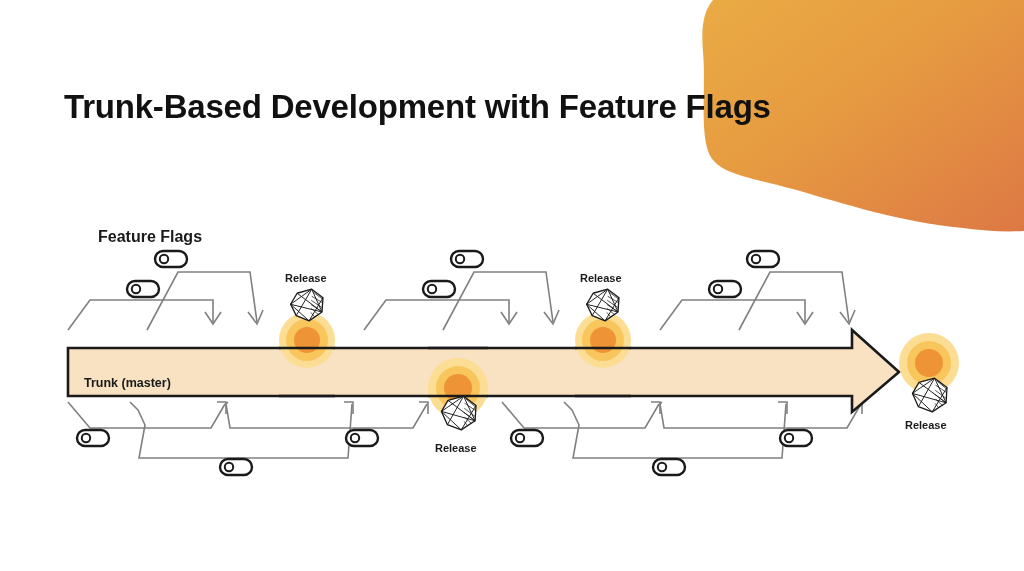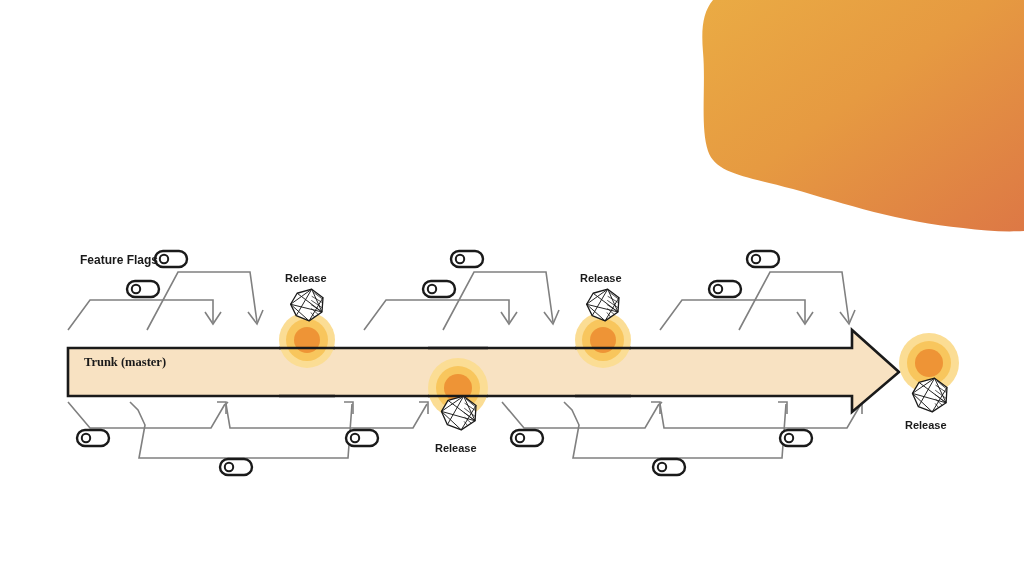--- a/index.html
+++ b/index.html
@@ -36,30 +36,28 @@
     top: 0;
   }
   .lbl {
     position: absolute;
     font-family: "Liberation Sans", sans-serif;
     font-weight: bold;
     color: #1a1a1a;
     white-space: nowrap;
   }
   #feature-flags-label {
-    left: 80px;
+    left: 98px;
     top: 228px;
-    font-size: 12px;
-    margin-top: 25px;
+    font-size: 16px;
   }
   #trunk-label {
     left: 84px;
-    top: 355px;
+    top: 376px;
     font-size: 12.5px;
-    font-family: Liberation Serif, serif;
   }
   .release-label { font-size: 11px; }
 </style>
 </head>
 <body>
 
 <div id="slide">
 
   <svg id="blob-layer" width="1024" height="571" viewBox="0 0 1024 571">
     <defs>
@@ -69,20 +67,21 @@
         <stop offset="100%" stop-color="#dd7845"></stop>
       </linearGradient>
     </defs>
     <path d="M 713 0 L 1024 0 L 1024 231 C 1005 232 985 231 963 228
              C 900 222 845 204 793 189
              C 745 176 716 174 708 151
              C 700 127 706 86 703 52
              C 701 28 703 12 713 0 Z" fill="url(#blobGrad)"></path>
   </svg>
 
+  <div id="title">Trunk-Based Development with Feature Flags</div>
 
   <svg id="diagram" width="1024" height="571" viewBox="0 0 1024 571">
     <defs>
       <marker id="arrowDown" markerWidth="10" markerHeight="10" refX="2" refY="2" orient="auto" markerUnits="strokeWidth">
         <path d="M 0 0 L 2 3 L 4 0" fill="none" stroke="#808080" stroke-width="0.9"></path>
       </marker>
       <radialGradient id="glowGrad">
         <stop offset="0%" stop-color="#ee9436"></stop>
         <stop offset="42%" stop-color="#ee9436"></stop>
         <stop offset="43%" stop-color="#f8c65d"></stop>

